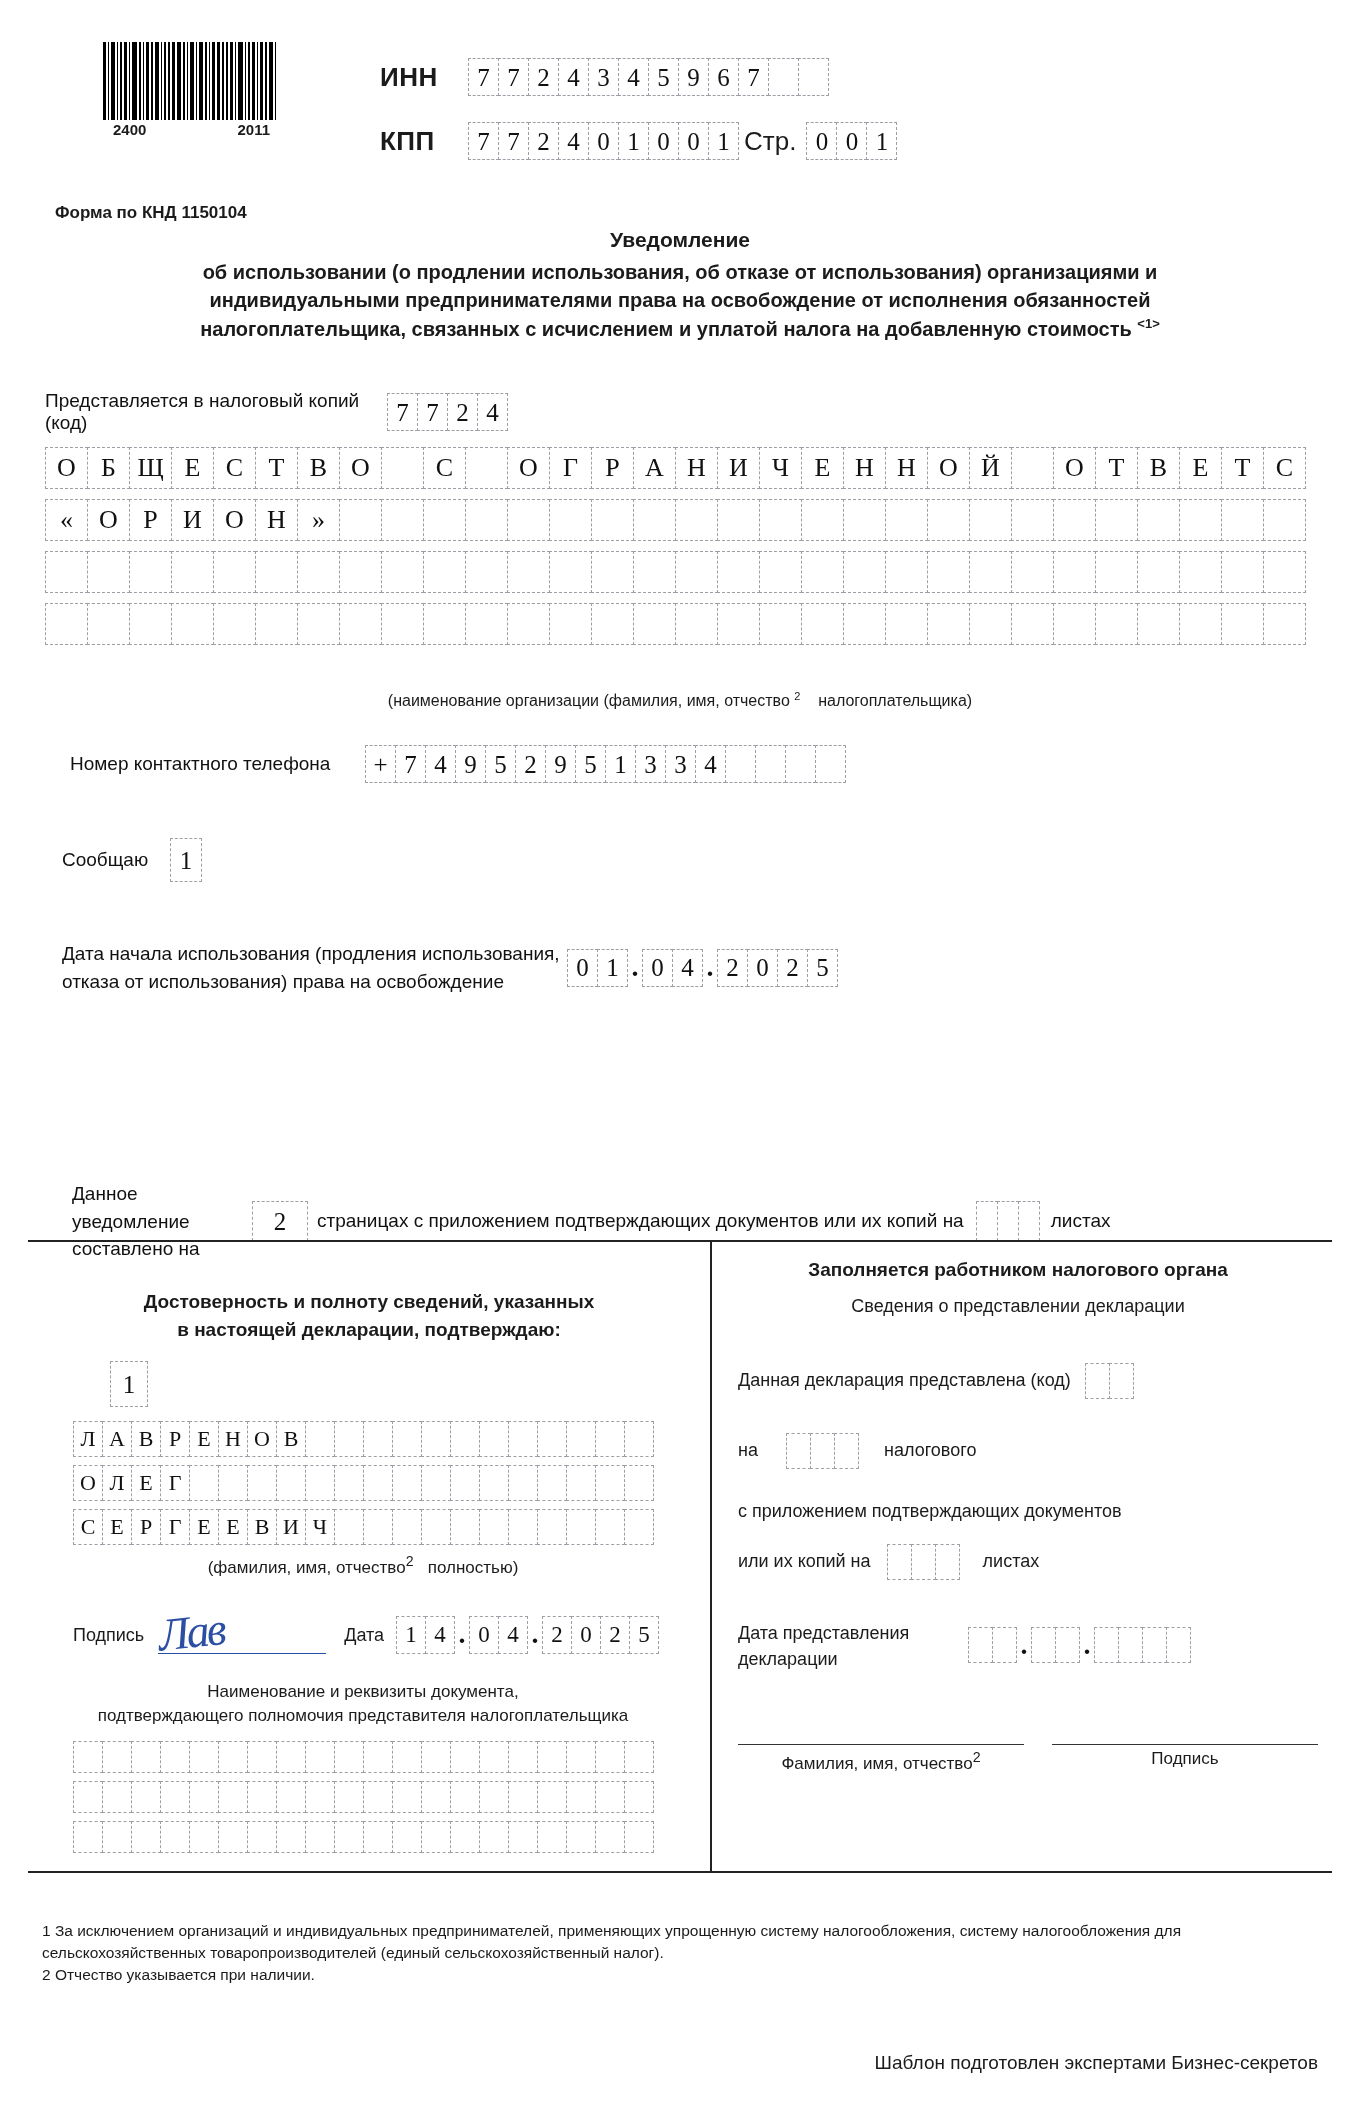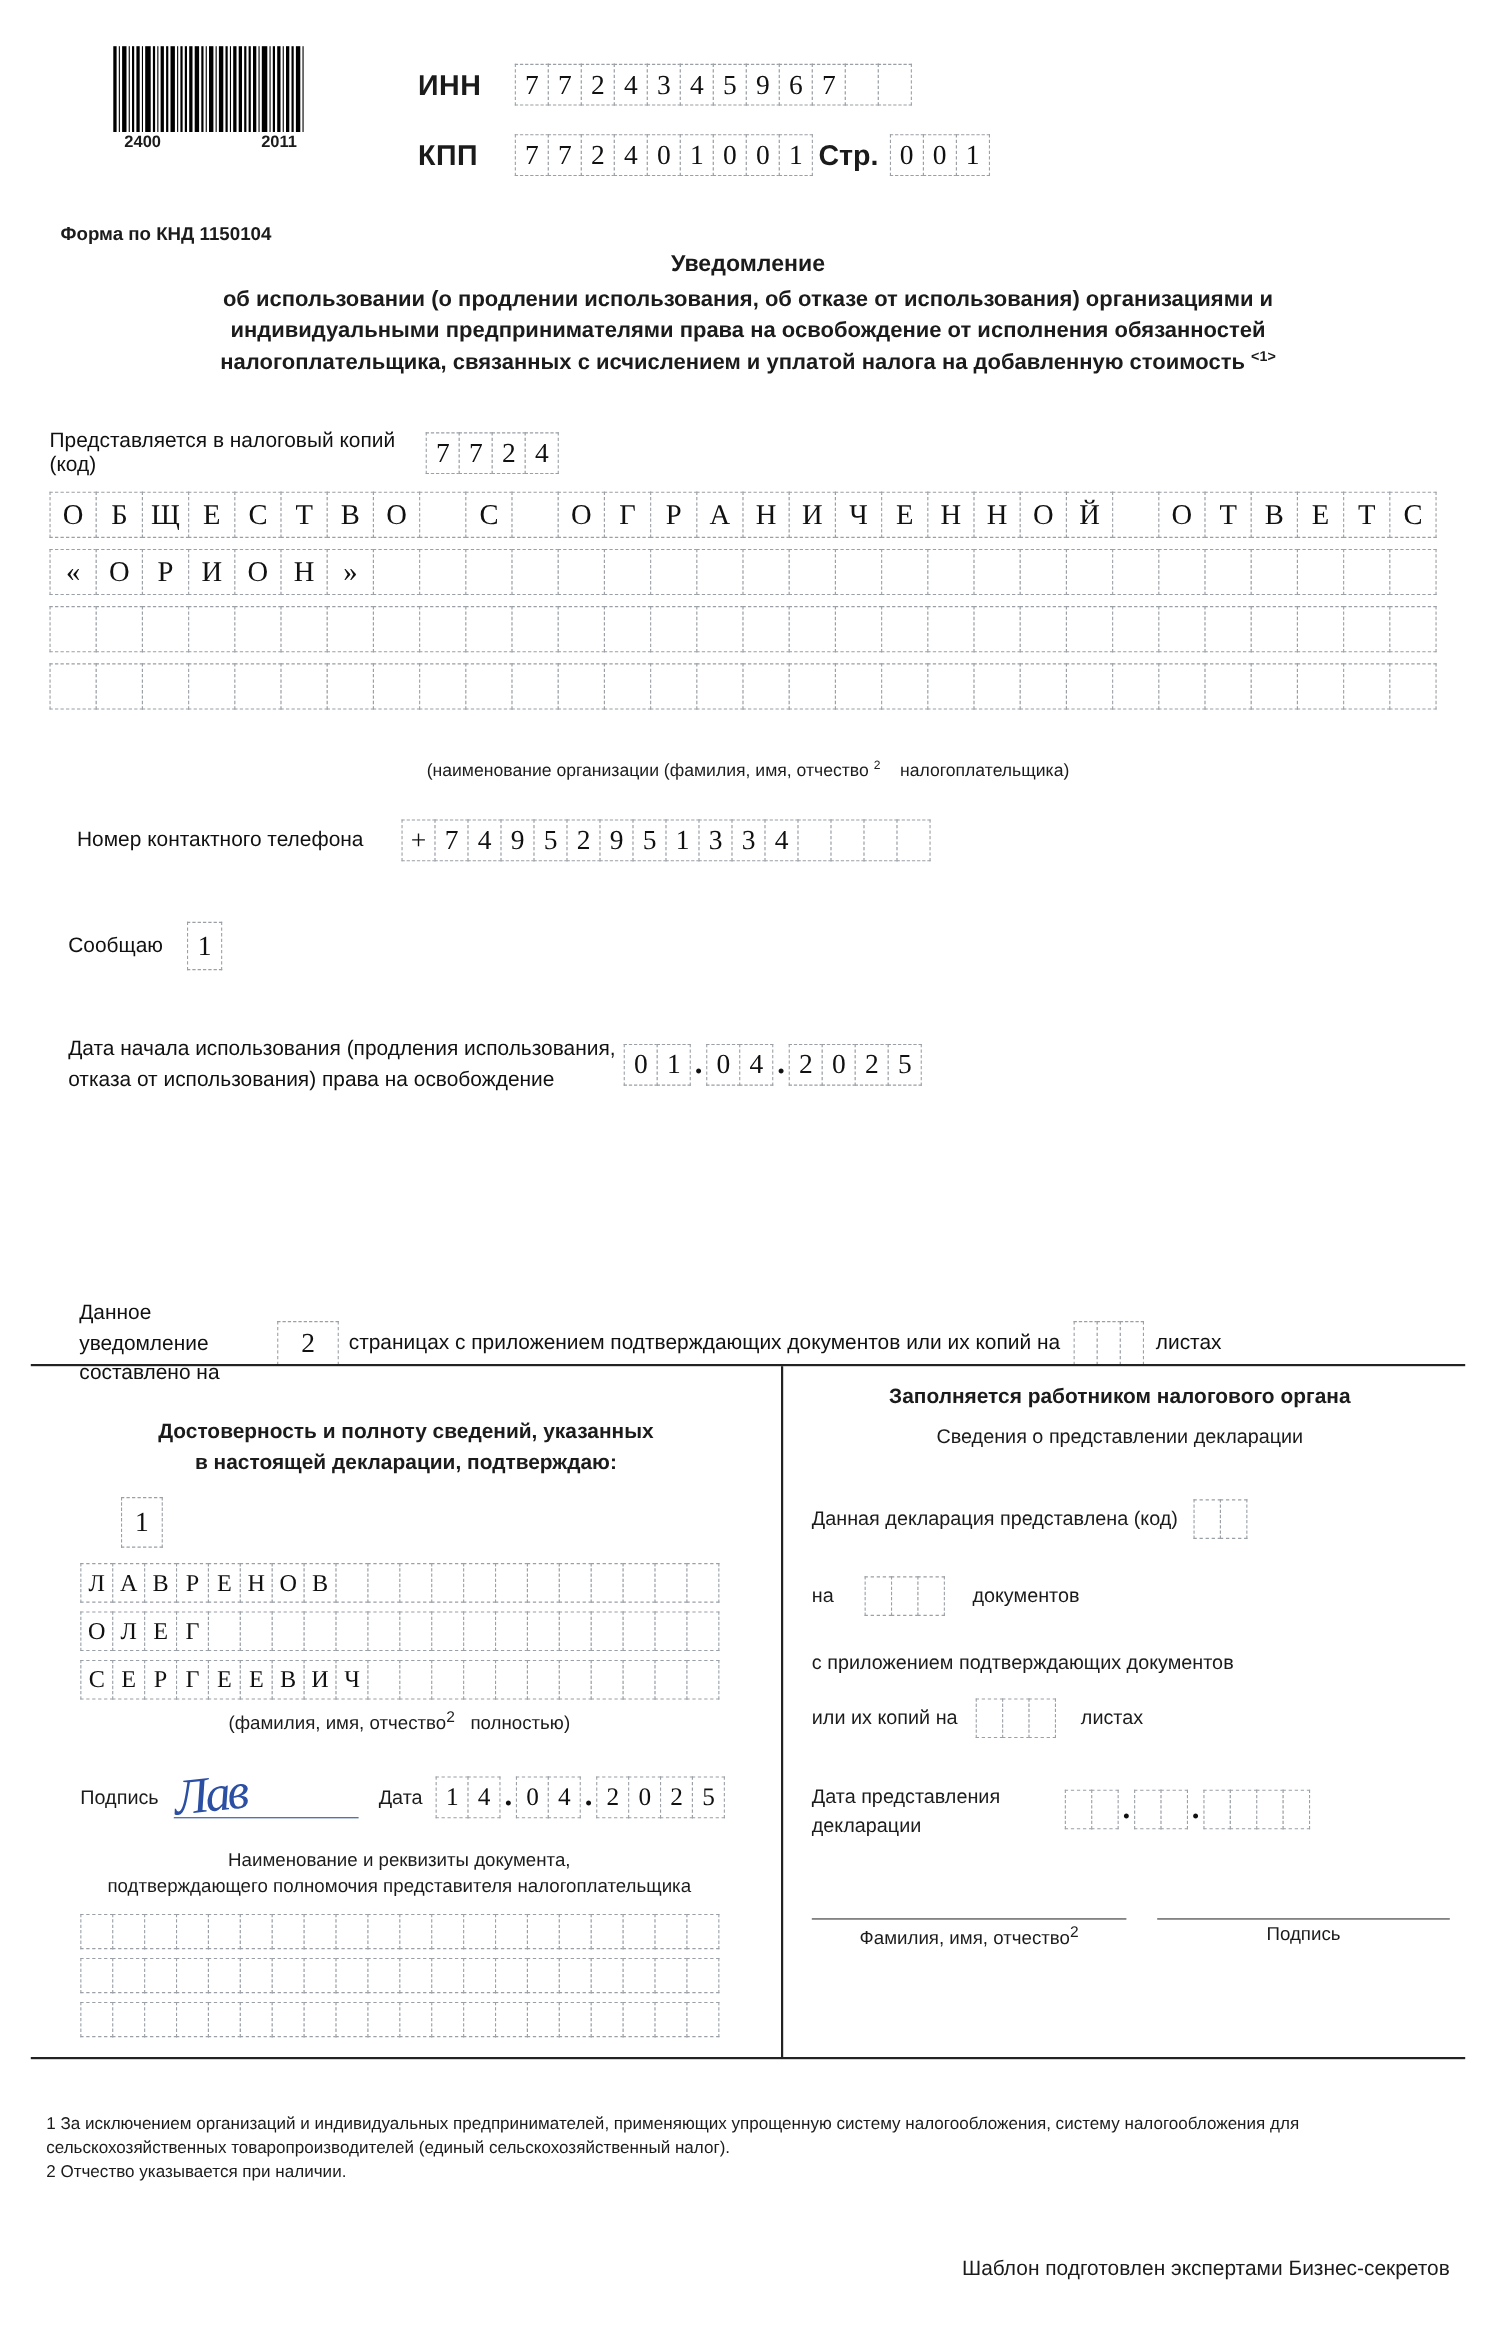--- a/index.html
+++ b/index.html
@@ -45,21 +45,21 @@
     display: flex; justify-content: space-between;
     font-size: 15px; font-weight: 700; padding: 1px 8px 0 10px;
     font-family: "Liberation Sans", sans-serif;
   }
   .innrow { position: absolute; left: 380px; top: 58px; display: flex; align-items: center; }
   .kpprow { position: absolute; left: 380px; top: 122px; display: flex; align-items: center; }
   .fieldlabel {
     font-size: 26px; font-weight: 700; letter-spacing: .5px;
     width: 88px; text-align: left;
   }
-  .strlabel { font-size: 26px; font-weight: 700; margin: 0 10px 0 6px; }
+  .strlabel { font-size: 26px; font-weight: 400; margin: 0 10px 0 6px; }
 
   
   .formcode {
     position: absolute; left: 55px; top: 203px;
     font-size: 17px; font-weight: 700;
   }
 
   
   .title { position: absolute; left: 0; top: 228px; width: 1360px; text-align: center; }
   .title .t1 { font-size: 21px; font-weight: 700; }
@@ -630,21 +630,21 @@
             </div>
         </div>
 
         <div style="display:flex; align-items:center; margin-top:34px;">
           <div class="n18" style="width:48px;">на</div>
           <div class="cells" id="off-pages-cells">
               <div class="cell" style="width: 25px; height: 36px;"></div>
               <div class="cell" style="width: 25px; height: 36px;"></div>
               <div class="cell" style="width: 25px; height: 36px;"></div>
             </div>
-          <div class="n18" style="margin-left:26px;">документов</div>
+          <div class="n18" style="margin-left:26px;">налогового</div>
         </div>
 
         <div class="n18" style="margin-top:32px;">с приложением подтверждающих документов</div>
 
         <div style="display:flex; align-items:center; margin-top:22px;">
           <div class="n18">или их копий на</div>
           <div class="cells" id="off-attach-cells" style="margin-left:16px;">
               <div class="cell" style="width: 25px; height: 36px;"></div>
               <div class="cell" style="width: 25px; height: 36px;"></div>
               <div class="cell" style="width: 25px; height: 36px;"></div>

